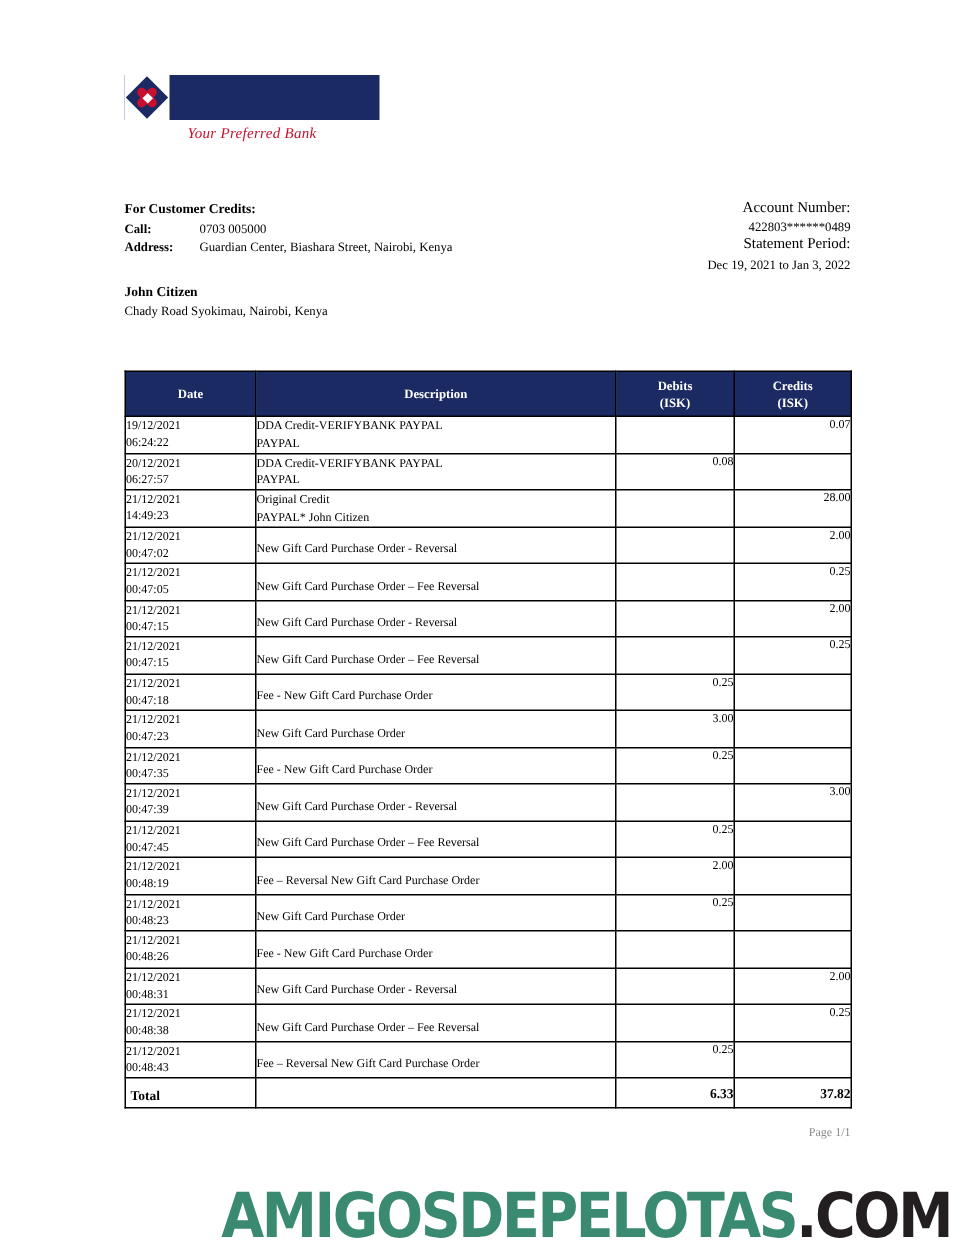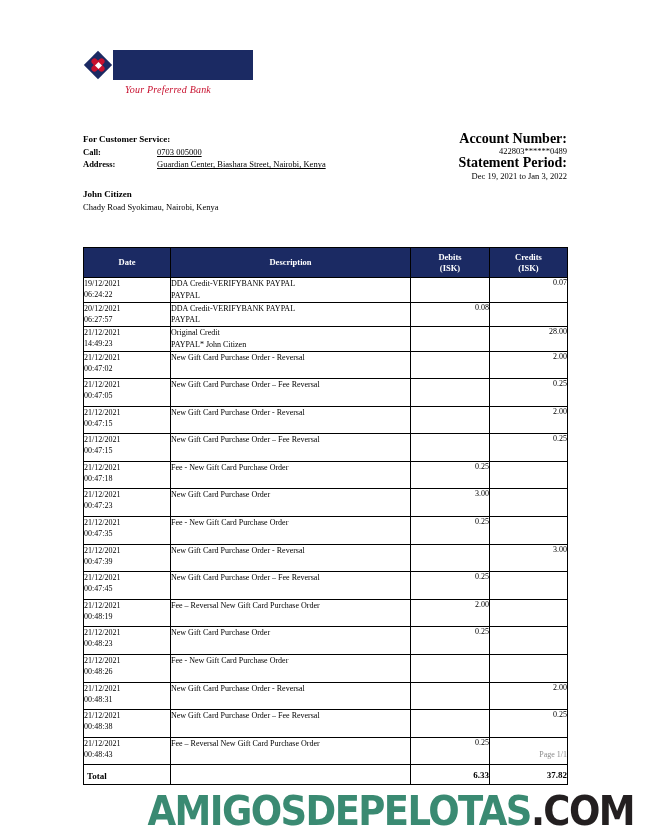--- a/index.html
+++ b/index.html
@@ -108,39 +108,39 @@
     left: 83px;
     top: 133px;
     font-size: 8.5px;
     line-height: 12.2px;
   }
   .svc-title {
     font-weight: bold;
     font-size: 9px;
     margin-bottom: 1px;
   }
-  .svc-row { display: flex; gap: 24px; }
+  .svc-row { display: flex; }
   .svc-label {
     font-weight: bold;
     width: 50px;
     flex: 0 0 50px;
   }
-  .svc-value { white-space: nowrap; text-decoration: underline; }
+  .svc-value { white-space: nowrap; }
 
   .acct-block {
     position: absolute;
     right: 81px;
     top: 133px;
     text-align: right;
     font-size: 8.5px;
     line-height: 12.2px;
   }
   .acct-label {
-    font-weight: bold;
-    font-size: 14px;
+    font-weight: normal;
+    font-size: 10px;
   }
   .acct-value { white-space: nowrap; }
 
   .cust-block {
     position: absolute;
     left: 83px;
     top: 188px;
     font-size: 8.5px;
     line-height: 12.5px;
   }
@@ -191,21 +191,21 @@
   .cell-amt {
     text-align: right;
     padding-right: 4px;
     vertical-align: bottom;
     padding-bottom: 1px;
     white-space: nowrap;
   }
   
   tr.one-line .cell-desc {
     vertical-align: bottom;
-    padding-bottom: 15px;
+    padding-bottom: 3px;
   }
 
   tr.total-row td {
     font-weight: bold;
     font-size: 9px;
     height: 20px;
   }
   tr.total-row .cell-date {
     padding: 3px 0 0 3px;
     vertical-align: middle;
@@ -250,21 +250,21 @@
     <div class="logo-bar">
       <div class="logo-mark">
         <div class="logo-diamond"></div>
         <div class="logo-dot"></div>
       </div>
     </div>
     <div class="logo-tagline">Your Preferred Bank</div>
   </div>
 
   <div class="svc-block">
-    <div class="svc-title">For Customer Service:</div>
+    <div class="svc-title">For Customer Credits:</div>
     <div class="svc-row">
       <span class="svc-label">Call:</span>
       <span class="svc-value">0703 005000</span>
     </div>
     <div class="svc-row">
       <span class="svc-label">Address:</span>
       <span class="svc-value">Guardian Center, Biashara Street, Nairobi, Kenya</span>
     </div>
   </div>
 

